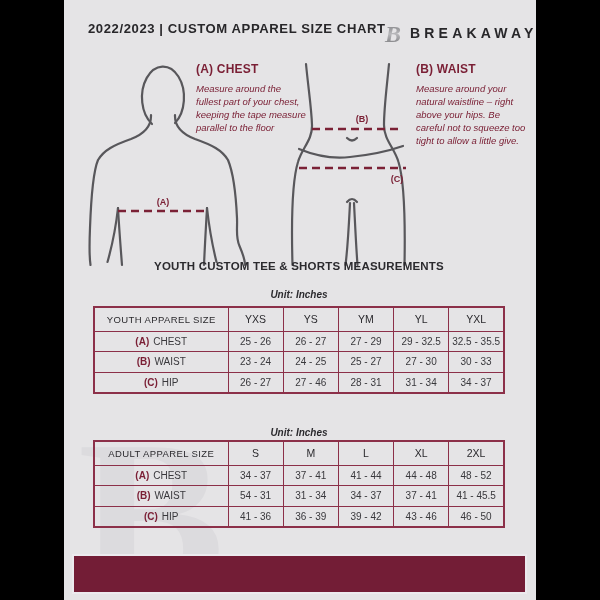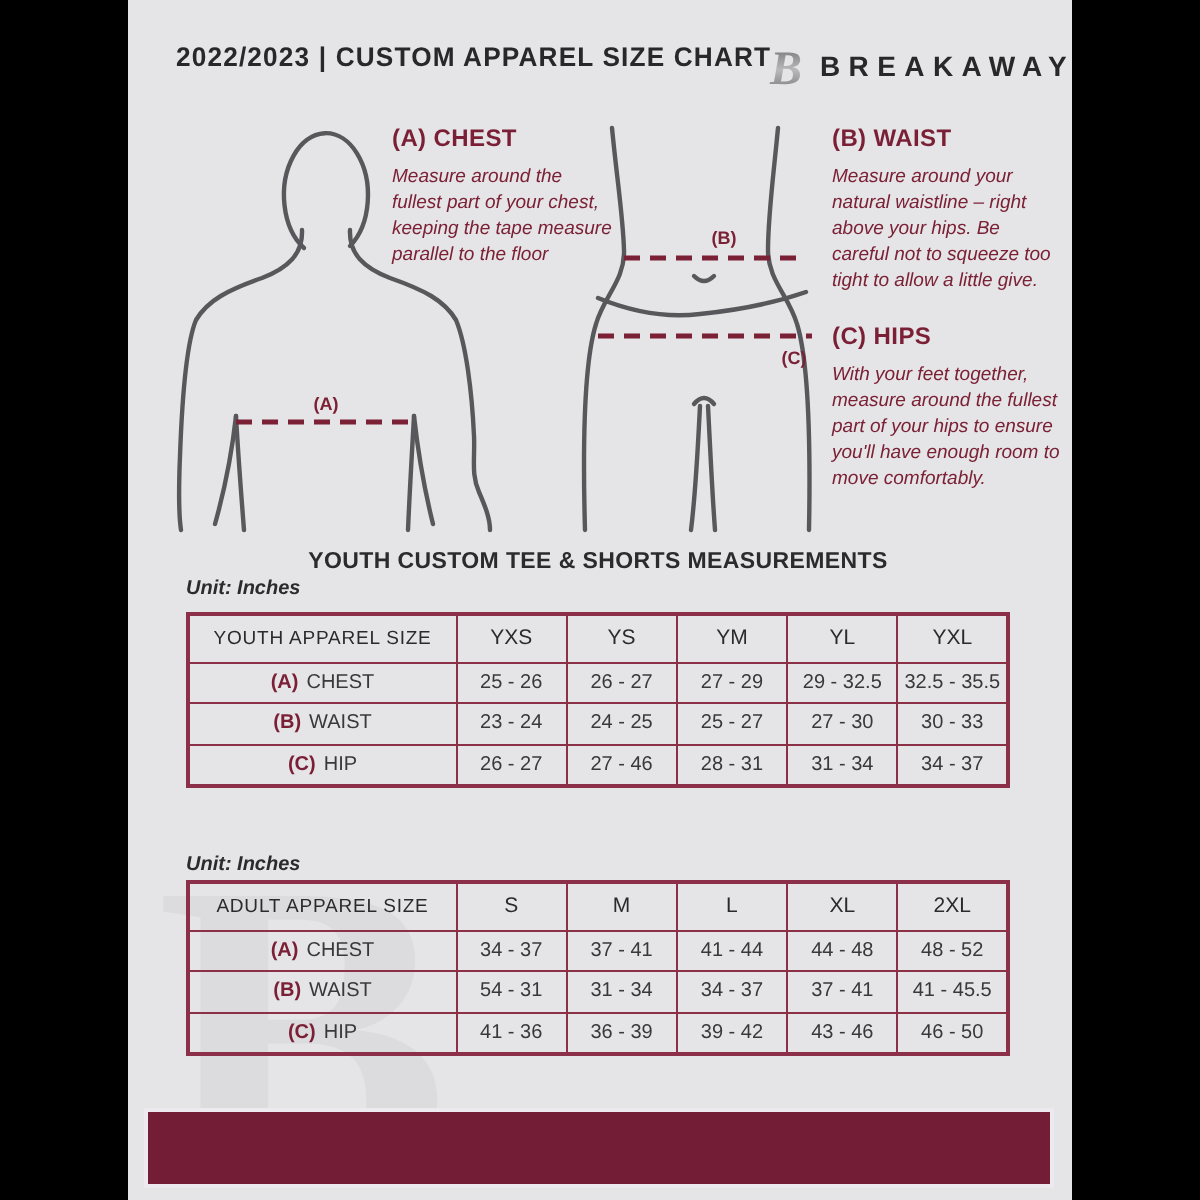--- a/index.html
+++ b/index.html
@@ -30,22 +30,22 @@
   
   .inst-h{font-size:12px;font-weight:bold;color:#7a1f35;letter-spacing:.2px}
   .inst-b{font-size:9.5px;font-style:italic;color:#7b2136;line-height:1.38;margin-top:6px}
   .inst-a{left:132px;top:62px;width:110px}
   .inst-w{left:352px;top:62px;width:114px}
   .inst-hips{left:352px;top:161px;width:116px}
   
   .figures{left:0;top:50px;width:472px;height:218px}
   
   .tbl-title{width:412px;text-align:center;font-size:11.5px;font-weight:bold;color:#2b2a2e;letter-spacing:.2px}
-  .tbl-unit{width:412px;font-size:10px;font-style:italic;font-weight:600;color:#2b2a2e}
-  .t1-title{left:29px;top:275px}.t1-unit{left:29px;top:289px}
+  .tbl-unit{width:412px;text-align:center;font-size:10px;font-style:italic;font-weight:600;color:#2b2a2e}
+  .t1-title{left:29px;top:260px}.t1-unit{left:29px;top:289px}
   .t2-title{left:29px;top:413px}.t2-unit{left:29px;top:427px}
   .t1{left:29px;top:306px}.t2{left:29px;top:440px}
   table.size-table{
     border-collapse:collapse;table-layout:fixed;width:412px;
     border:2px solid #8c3049;background:transparent;
   }
   table.size-table td{
     border:1px solid #8c3049;padding:0;text-align:center;vertical-align:middle;
     font-size:10px;color:#39383c;margin-left:44px;
   }
@@ -88,24 +88,20 @@
   </div>
 
   <div class="layer inst-a">
     <div class="inst-h">(A) CHEST</div>
     <div class="inst-b">Measure around the fullest part of your chest, keeping the tape measure parallel to the floor</div>
   </div>
   <div class="layer inst-w">
     <div class="inst-h">(B) WAIST</div>
     <div class="inst-b">Measure around your natural waistline – right above your hips. Be careful not to squeeze too tight to allow a little give.</div>
   </div>
-  <div class="layer inst-hips">
-    <div class="inst-h">(C) HIPS</div>
-    <div class="inst-b">With your feet together, measure around the fullest part of your hips to ensure you'll have enough room to move comfortably.</div>
-  </div>
 
   <svg class="layer figures" viewBox="0 0 472 218">
     <g stroke="#58575b" stroke-width="2.2" fill="none" stroke-linecap="round">
 
       <path d="M 88 74 A 21 31 0 1 1 111 73"></path>
 
       <path d="M 87 65 C 87.5 77 80 84 67 89 C 50 95 40 100 34 110 C 29 122 27 150 26 178 C 25.5 190 25 205 26.5 215"></path>
 
       <path d="M 111 65 C 110.5 77 118 84 131 89 C 148 95 158 100 164 110 C 169 122 172 146 173 168 C 173.5 180 171.5 187 175.5 196 C 178.5 203 181 209 181 215"></path>
 

